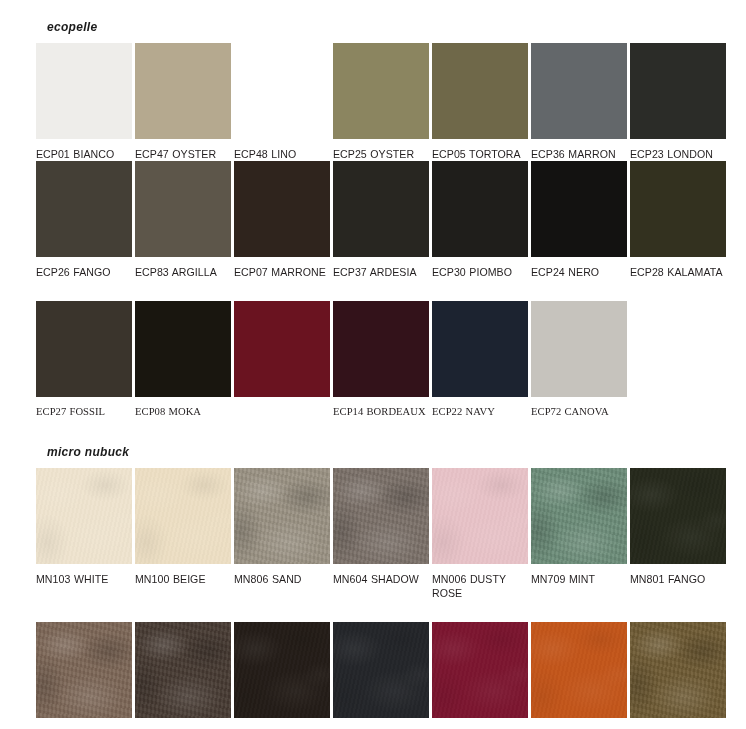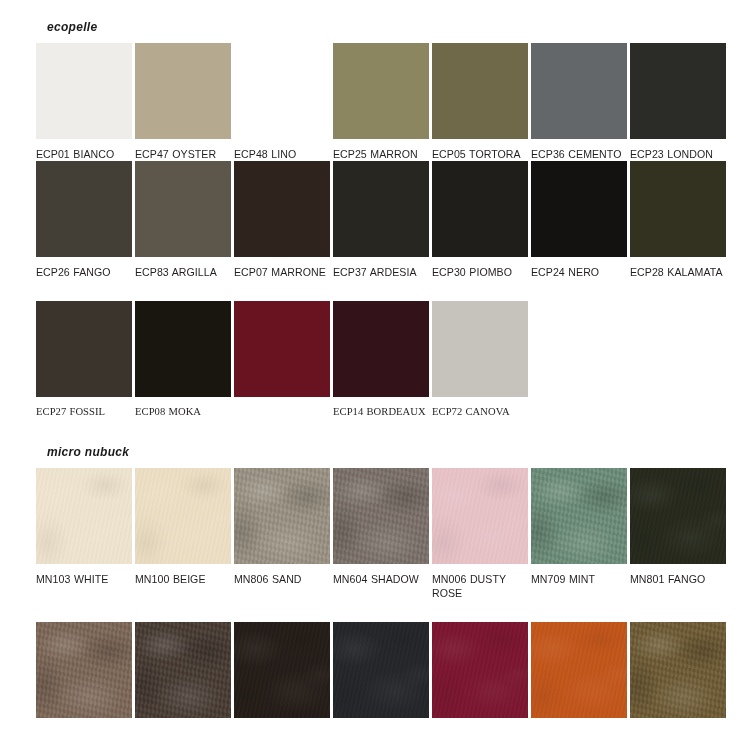--- a/index.html
+++ b/index.html
@@ -125,29 +125,29 @@
       <div class="cell">
         <div class="swatch" style="background-color: rgb(181, 169, 143);"></div>
         <div class="label">ECP47 OYSTER</div>
       </div>
       <div class="cell">
         <div class="swatch"></div>
         <div class="label">ECP48 LINO</div>
       </div>
       <div class="cell">
         <div class="swatch" style="background-color: rgb(139, 133, 96);"></div>
-        <div class="label">ECP25 MARRON</div>
+        <div class="label">ECP25 OYSTER</div>
       </div>
       <div class="cell">
         <div class="swatch" style="background-color: rgb(111, 104, 73);"></div>
         <div class="label">ECP05 TORTORA</div>
       </div>
       <div class="cell">
         <div class="swatch" style="background-color: rgb(99, 103, 106);"></div>
-        <div class="label">ECP36 CEMENTO</div>
+        <div class="label">ECP36 MARRON</div>
       </div>
       <div class="cell">
         <div class="swatch" style="background-color: rgb(43, 44, 40);"></div>
         <div class="label">ECP23 LONDON</div>
       </div>
     </div>
 
     <div class="grid row-2" style="">
       <div class="cell">
         <div class="swatch" style="background-color: rgb(68, 63, 54);"></div>
@@ -189,20 +189,24 @@
         <div class="label">ECP08 MOKA</div>
       </div>
       <div class="cell">
         <div class="swatch" style="background-color: rgb(106, 19, 32);"></div>
       </div>
       <div class="cell">
         <div class="swatch" style="background-color: rgb(51, 18, 26);"></div>
         <div class="label">ECP14 BORDEAUX</div>
       </div>
       <div class="cell">
+        <div class="swatch" style="background-color: rgb(28, 35, 48);"></div>
+        <div class="label">ECP22 NAVY</div>
+      </div>
+      <div class="cell">
         <div class="swatch" style="background-color: rgb(198, 195, 189);"></div>
         <div class="label">ECP72 CANOVA</div>
       </div>
       <div class="cell empty"></div>
     </div>
   </section>
 
   <section class="section section-nubuck">
     <h2 class="section-title">micro nubuck</h2>
 

